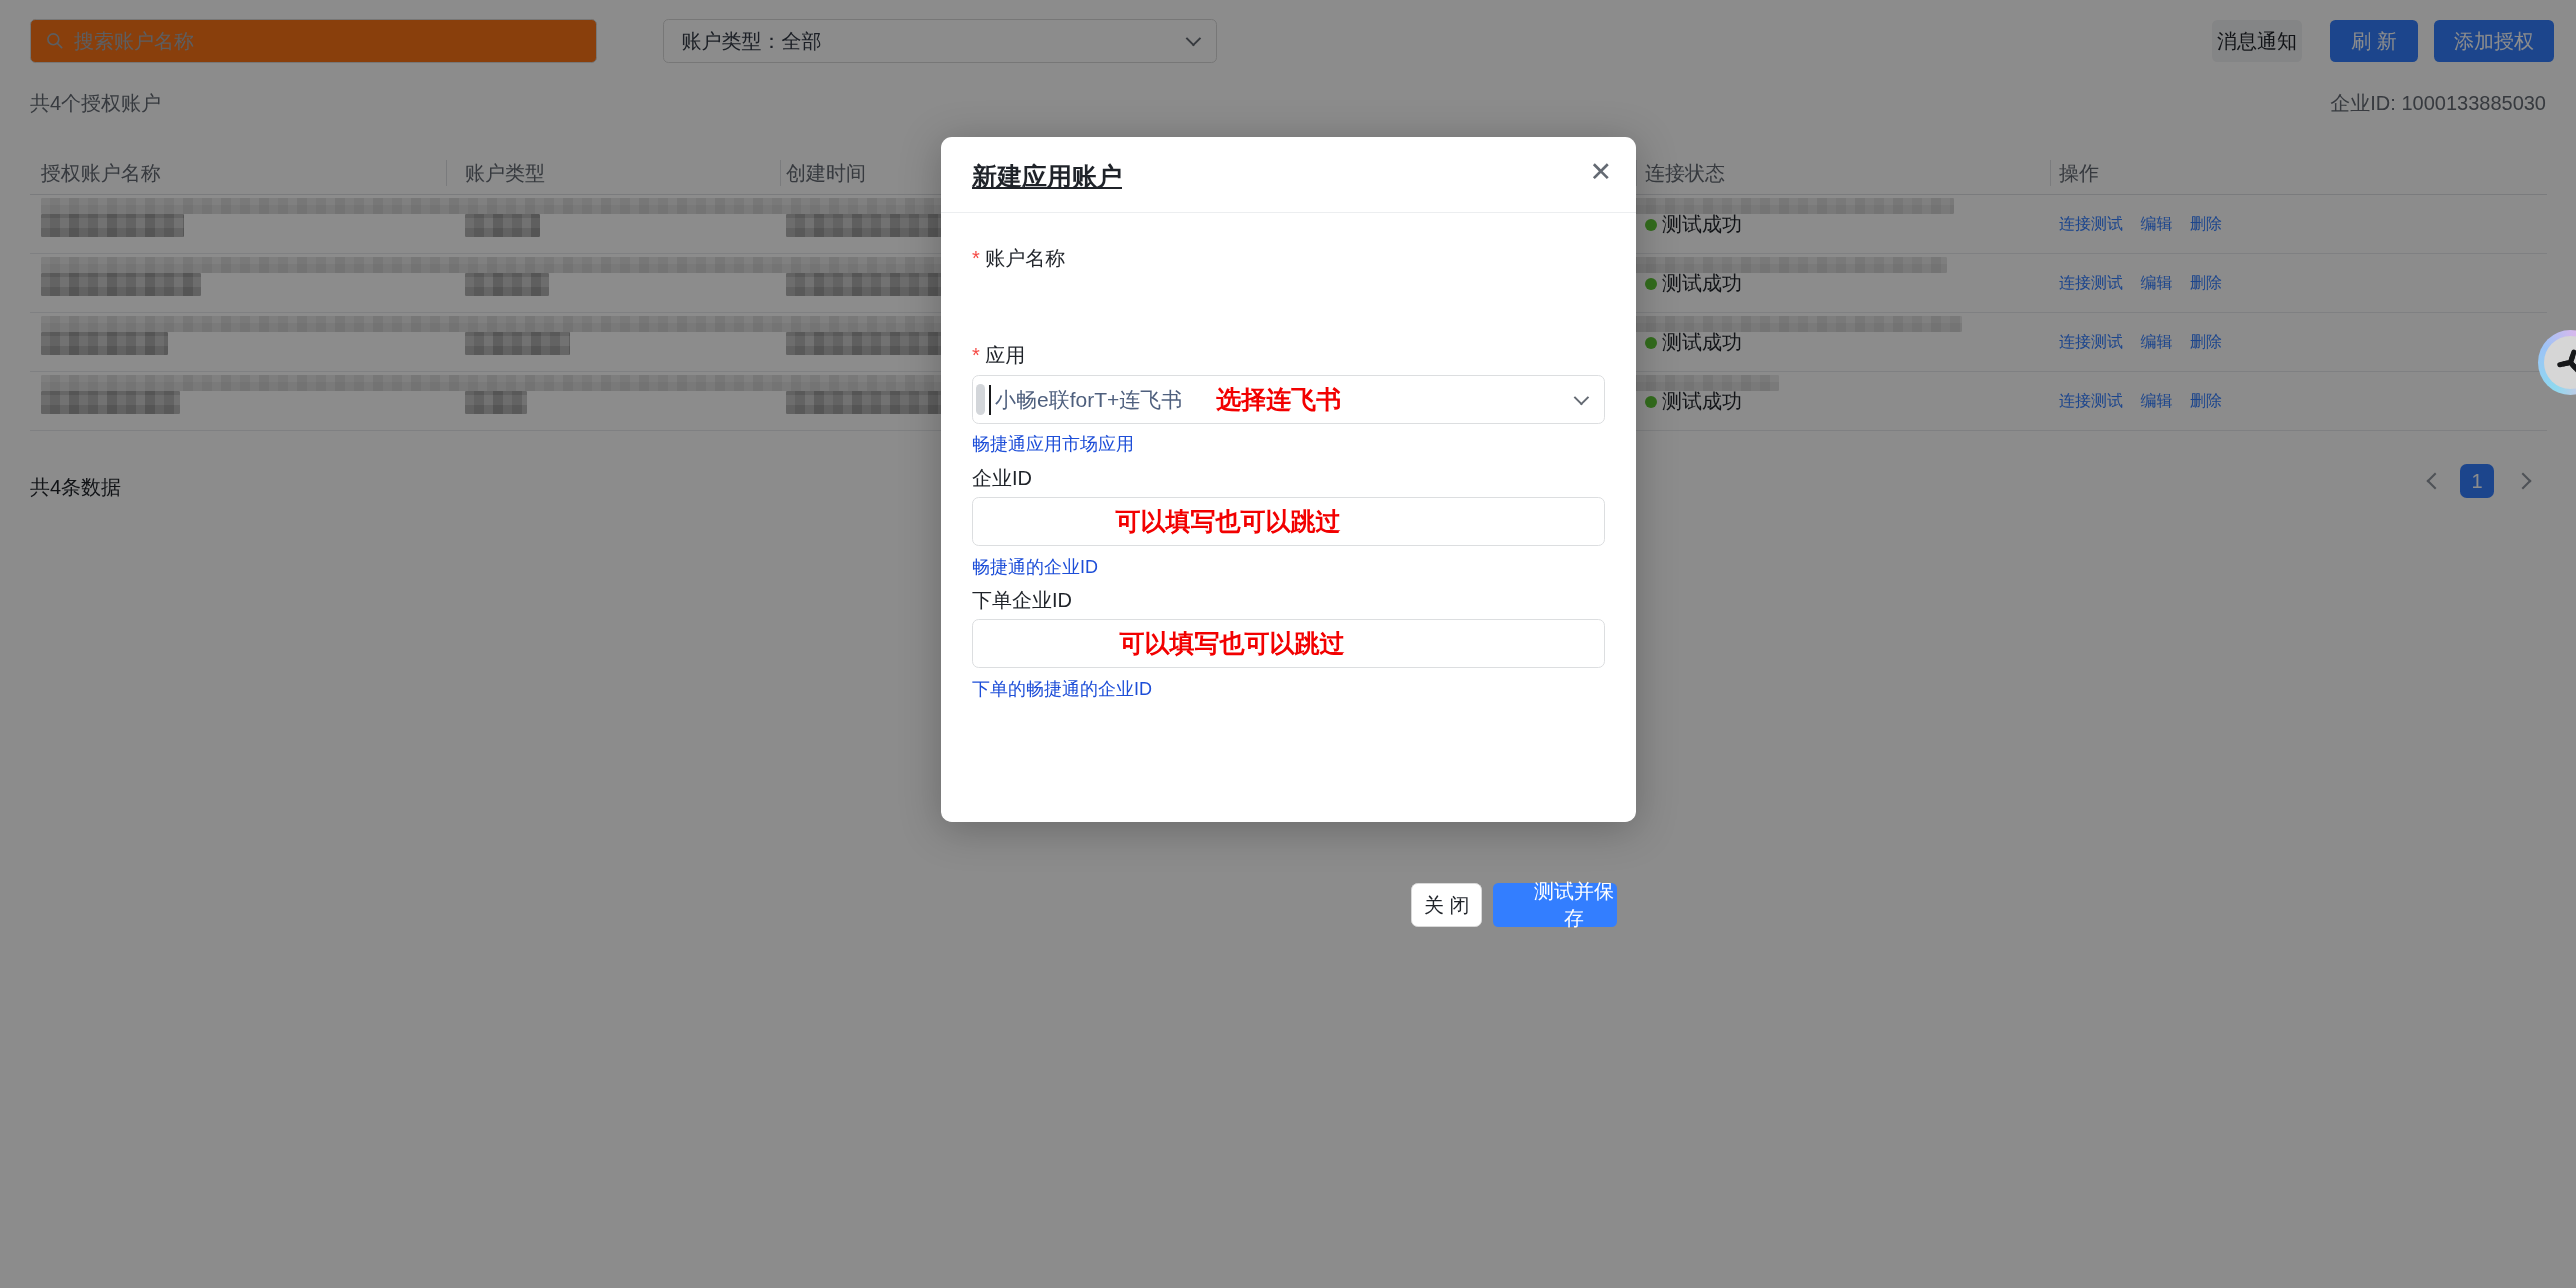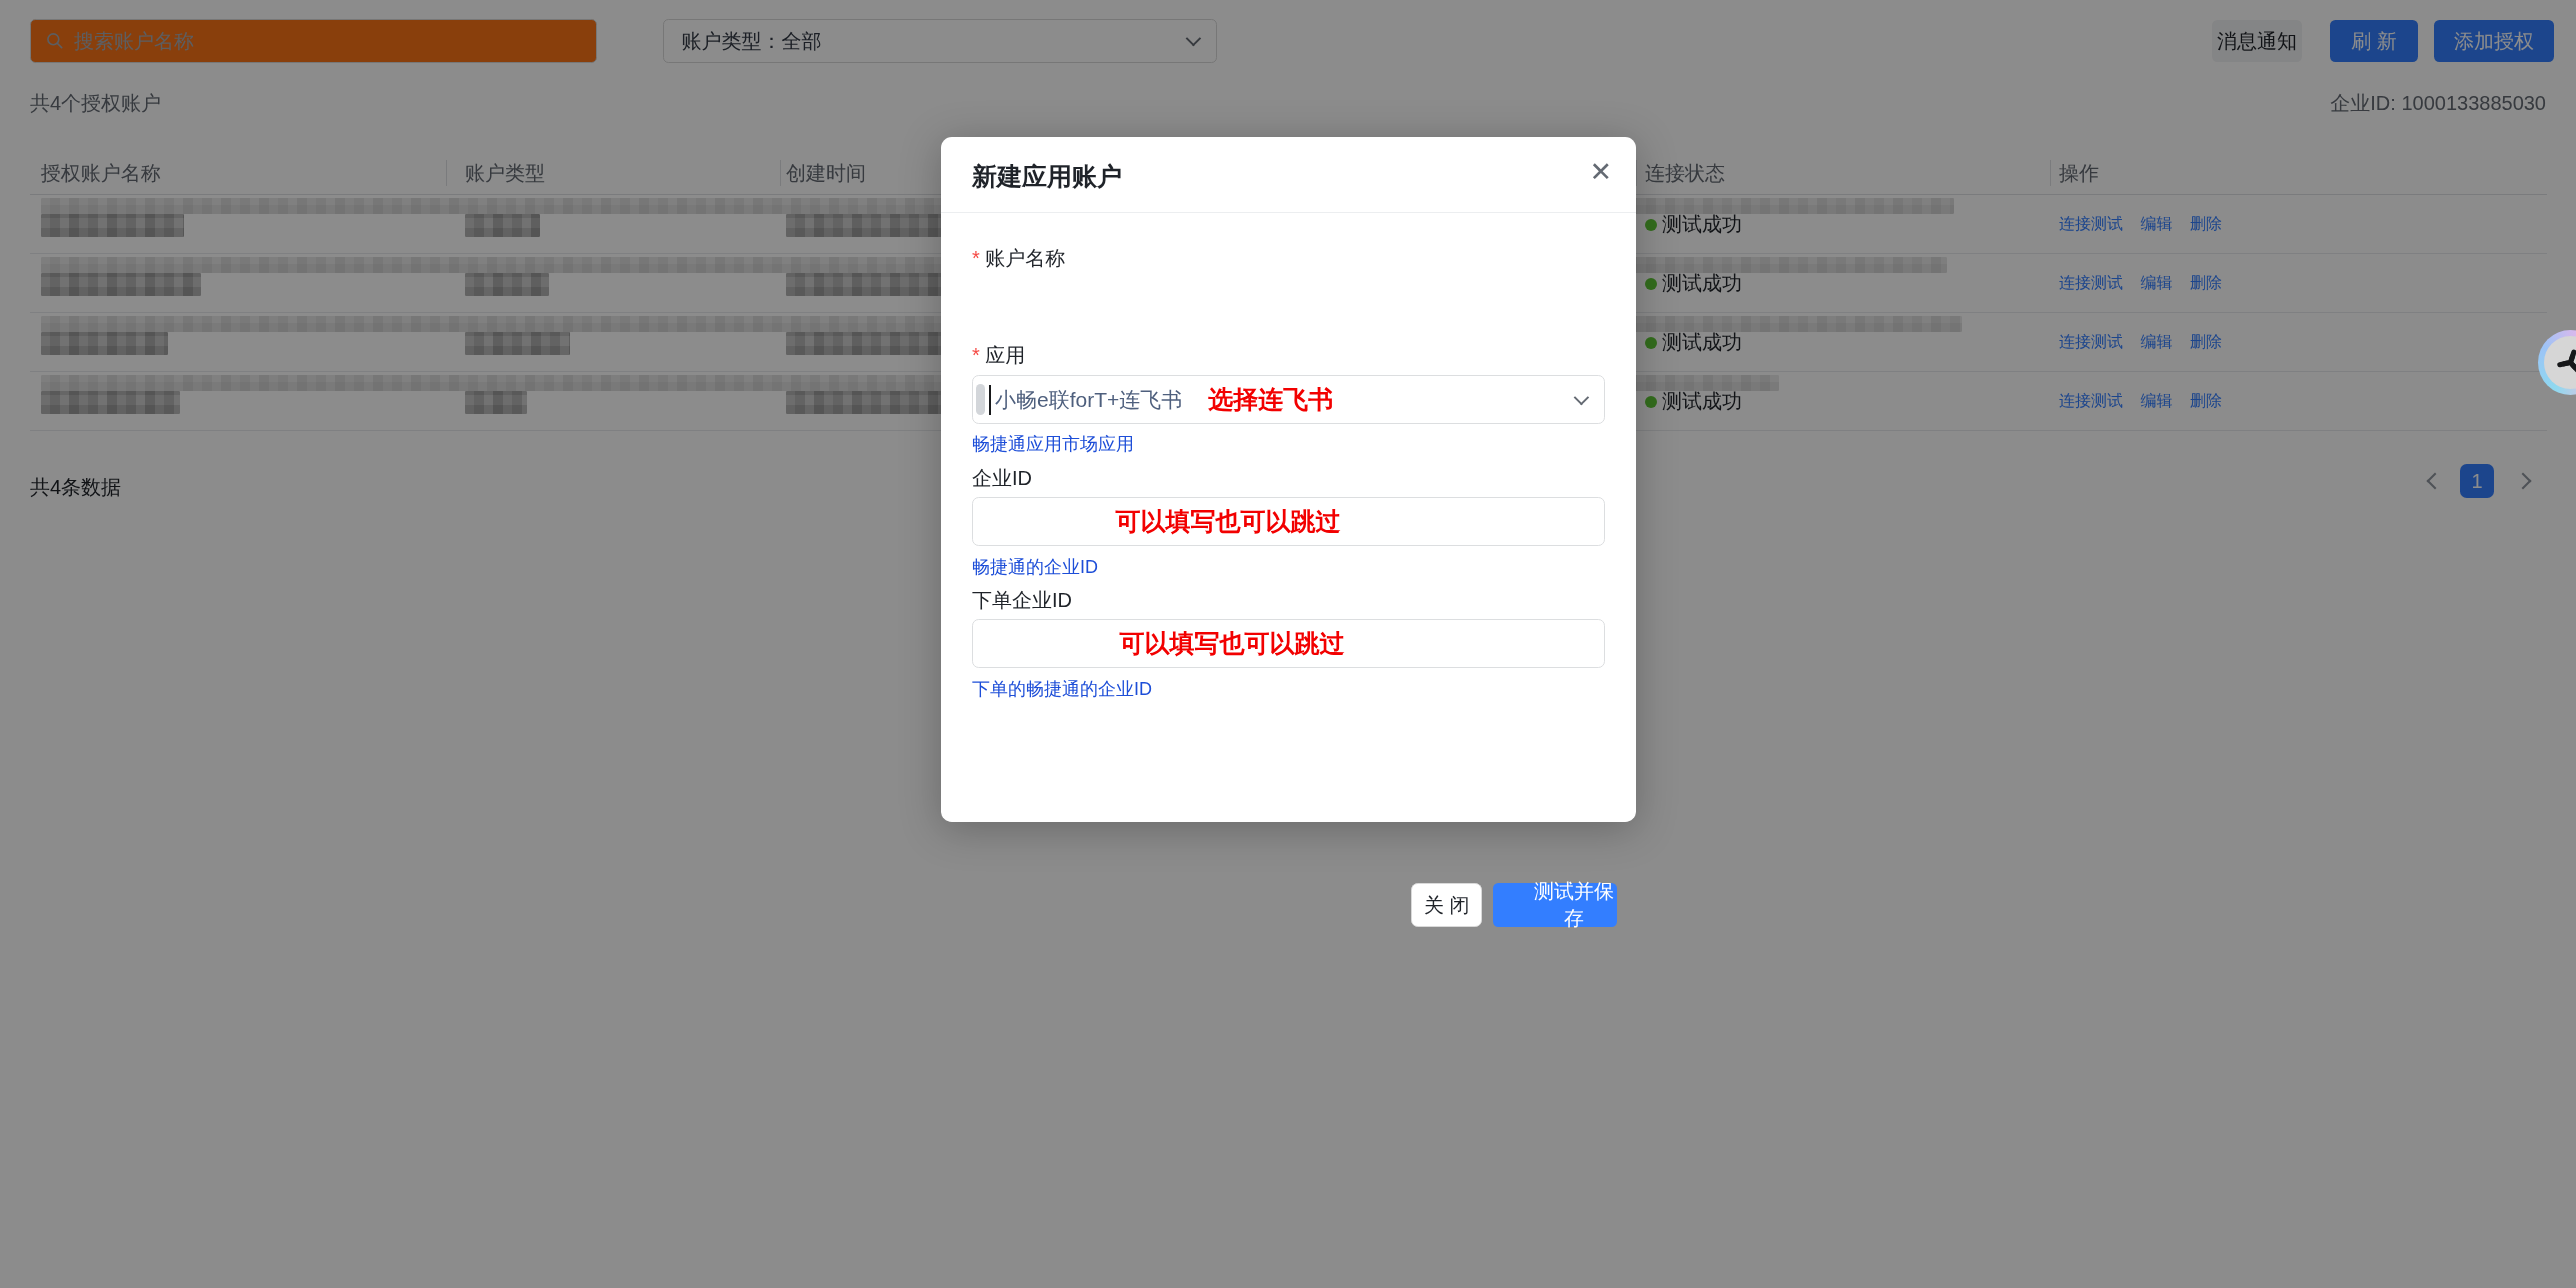--- a/index.html
+++ b/index.html
@@ -57,21 +57,21 @@
   .chev { width:12px; height:12px; border-right:2px solid #8f959e; border-bottom:2px solid #8f959e; }
   .chev-left { position:absolute; left:2429px; top:475px; transform:rotate(135deg); }
   .chev-right { position:absolute; left:2517px; top:475px; transform:rotate(-45deg); }
 
   
   .overlay { position:absolute; inset:0; background:rgba(0,0,0,.45); z-index:10; }
 
   
   .modal { position:absolute; left:941px; top:137px; width:695px; height:685px;
     background:#fff; border-radius:10.8px; z-index:20; box-shadow:0 6.7px 40px rgba(0,0,0,.25); }
-  .modal-title { position:absolute; left:31px; top:23px; font-size:25px; font-weight:600; color:#1f2329; }
+  .modal-title { position:absolute; left:31px; top:23px; font-size:25px; font-weight:600; color:#1f2329;text-decoration:underline; }
   .modal-close { position:absolute; right:24px; top:21.6px; font-size:27px; color:#646a73;
     cursor:pointer; line-height:1; }
   .modal-divider { position:absolute; left:0; top:75px; width:100%; height:1.3px; background:#eceef0; }
   .f-label { position:absolute; left:31px; font-size:20px; color:#1f2329; }
   .req { color:#f54a45; margin-right:5.4px; font-size:20px; }
   .f-input { position:absolute; left:31px; width:633px; height:49px; border:1.3px solid #dcdee0;
     border-radius:6.7px; background:#fff; display:flex; align-items:center; padding:0 13.5px; }
   .f-value { font-size:18px; color:#1f2329; }
   .annotation { font-size:25px; font-weight:700; color:#f20000; white-space:nowrap; }
   .f-helper { position:absolute; left:31px; font-size:18px; color:#1d4ed8; }
@@ -214,21 +214,21 @@
     <span class="req">*</span><span>账户名称</span>
   </div>
 
   <div class="f-label" style="top:205px">
     <span class="req">*</span><span>应用</span>
   </div>
   <div class="f-input" style="top:238px; padding-left:16px">
     <span class="sel-bar"></span>
     <span class="caret"></span>
     <span class="sel-value">小畅e联forT+连飞书</span>
-    <span class="annotation" style="margin-left:26px">选择连飞书</span>
+    <span class="annotation" style="margin-left:34px">选择连飞书</span>
     <span class="sel-chev"></span>
   </div>
   <div class="f-helper" style="top:295px">畅捷通应用市场应用</div>
 
   <div class="f-label" style="top:328px">企业ID</div>
   <div class="f-input" style="top:360px">
     <span class="annotation" style="margin-left:129px">可以填写也可以跳过</span>
   </div>
   <div class="f-helper" style="top:418px">畅捷通的企业ID</div>
 

